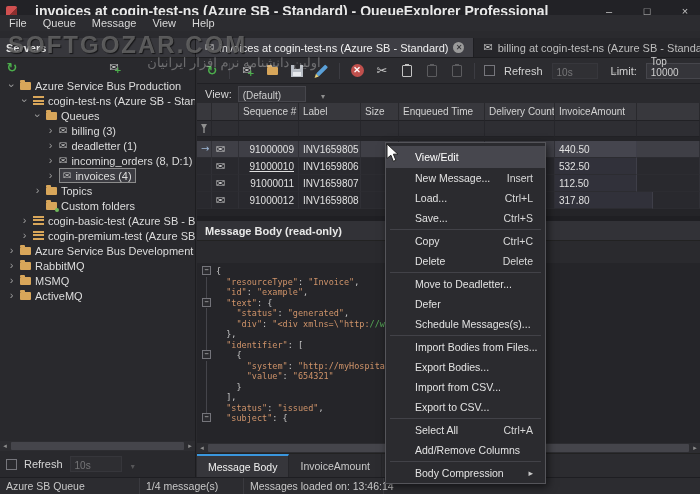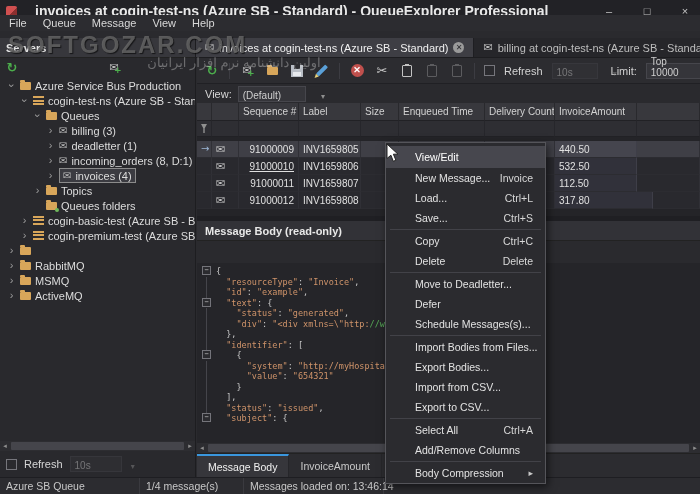--- a/index.html
+++ b/index.html
@@ -228,35 +228,36 @@
           </span>
         </div>
         <div class="tnode" style="padding-left: 33px;">
           <span class="tarrow">›</span>
           <span class="icon-folder"></span>
           <span>Topics</span>
         </div>
         <div class="tnode" style="padding-left: 33px;">
           <span class="tarrow"></span>
           <span class="icon-folder green"></span>
-          <span>Queues folders</span>
+          <span>Custom folders</span>
         </div>
         <div class="tnode" style="padding-left: 20px;">
           <span class="tarrow">›</span>
           <span class="icon-ns"></span>
           <span>cogin-basic-test (Azure SB - Basic)</span>
         </div>
         <div class="tnode" style="padding-left: 20px;">
           <span class="tarrow">›</span>
           <span class="icon-ns"></span>
           <span>cogin-premium-test (Azure SB - Premium)</span>
         </div>
         <div class="tnode" style="padding-left: 7px;">
           <span class="tarrow">›</span>
           <span class="icon-folder"></span>
+          <span>Azure Service Bus Development</span>
         </div>
         <div class="tnode" style="padding-left: 7px;">
           <span class="tarrow">›</span>
           <span class="icon-folder"></span>
           <span>RabbitMQ</span>
         </div>
         <div class="tnode" style="padding-left: 7px;">
           <span class="tarrow">›</span>
           <span class="icon-folder"></span>
           <span>MSMQ</span>
@@ -469,21 +470,21 @@
       <span class="ssec" style="width: 140px;">Messages loaded on: 13:46:14</span>
       <span class="ssec" style="flex: 1 1 0%; border-right: none;"></span>
     </div>
 
   <div class="context-menu" id="ctxMenu">
       <div class="cmi hover">
         <span>View/Edit</span>
       </div>
       <div class="cmi">
         <span>New Message...</span>
-        <span class="sc">Invoice</span>
+        <span class="sc">Insert</span>
       </div>
       <div class="cmi">
         <span>Load...</span>
         <span class="sc">Ctrl+L</span>
       </div>
       <div class="cmi">
         <span>Save...</span>
         <span class="sc">Ctrl+S</span>
       </div>
       <div class="csep"></div>

